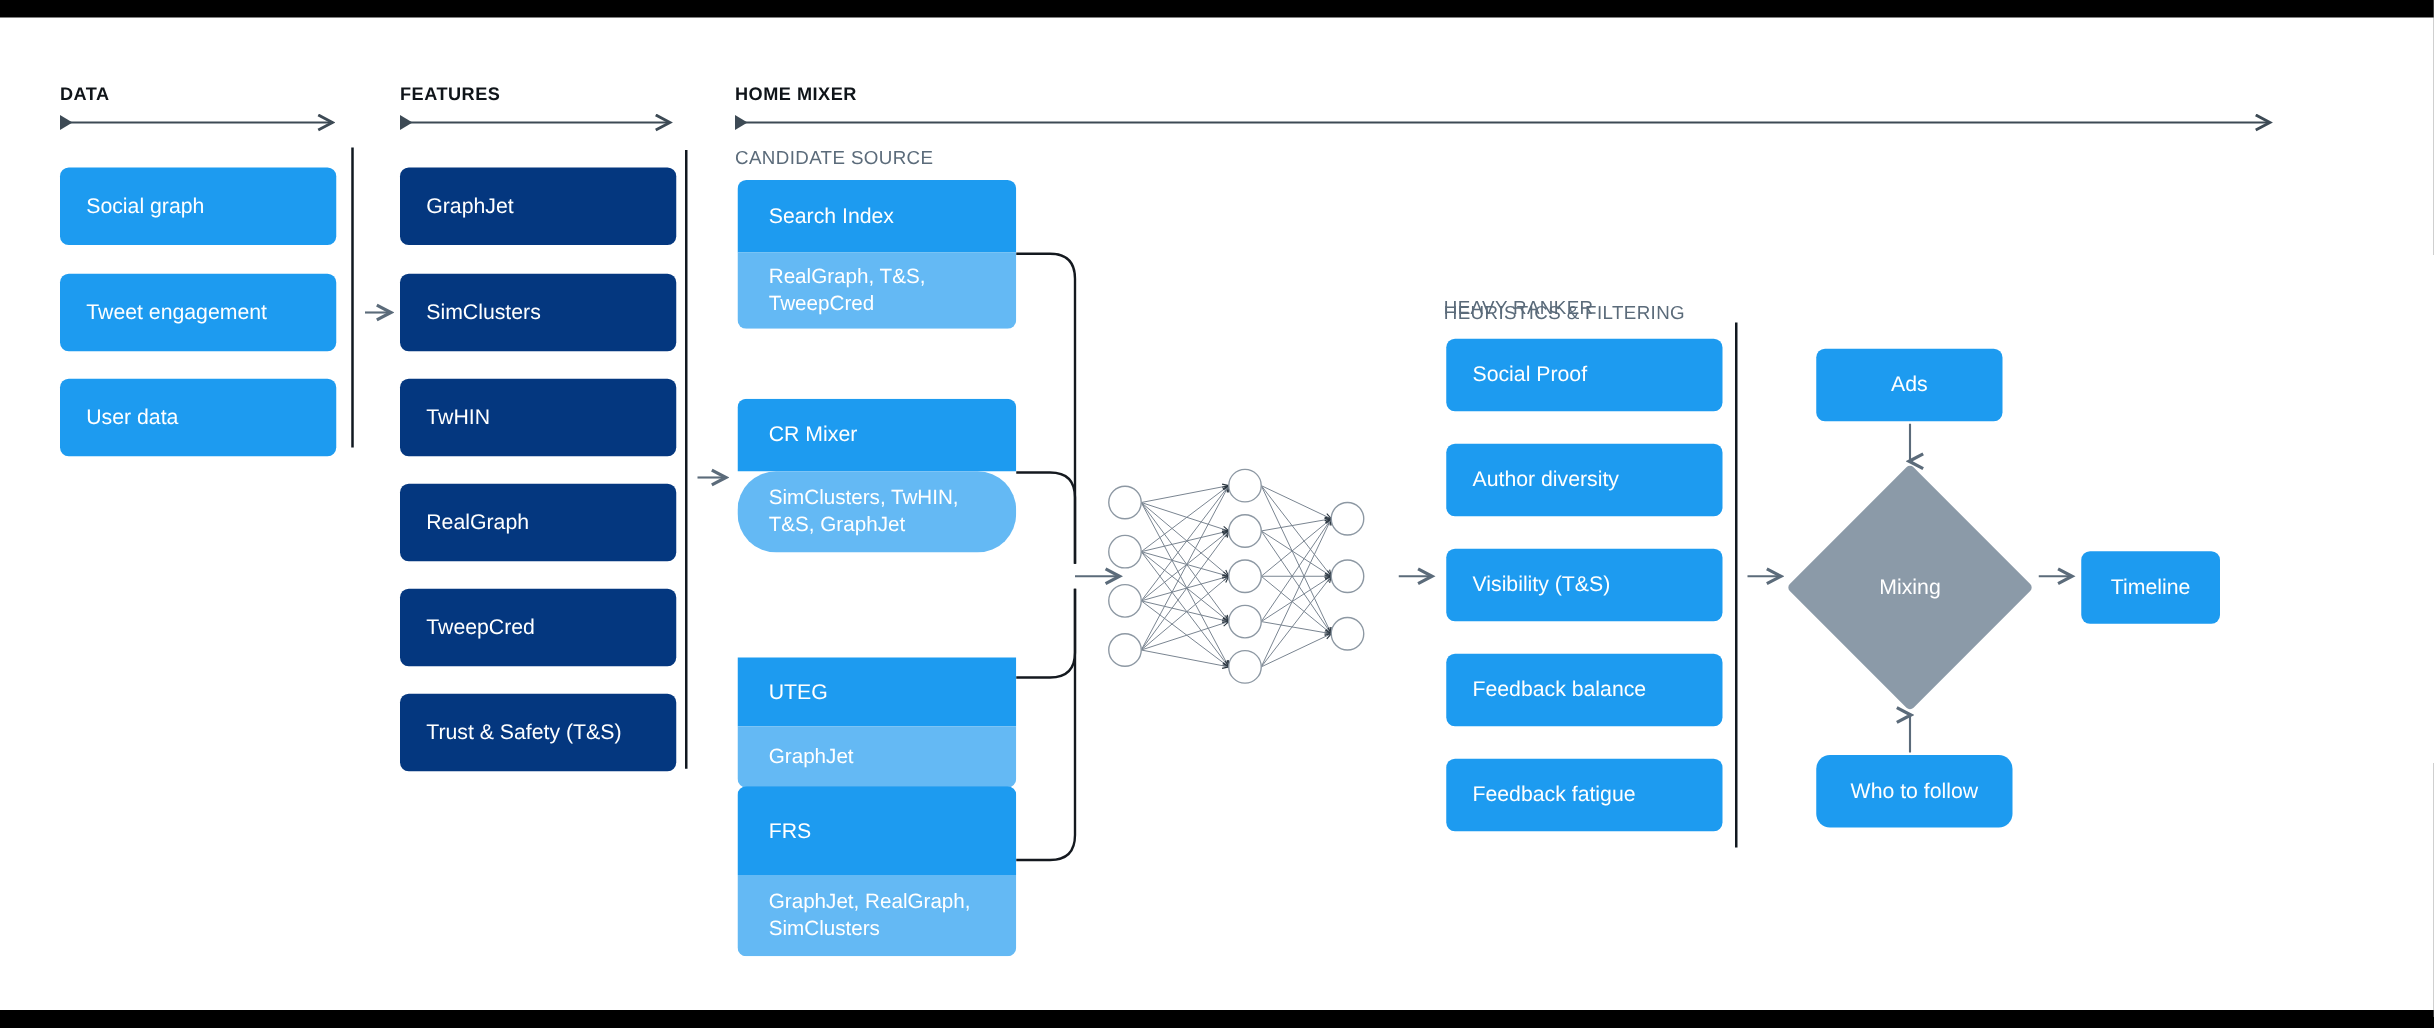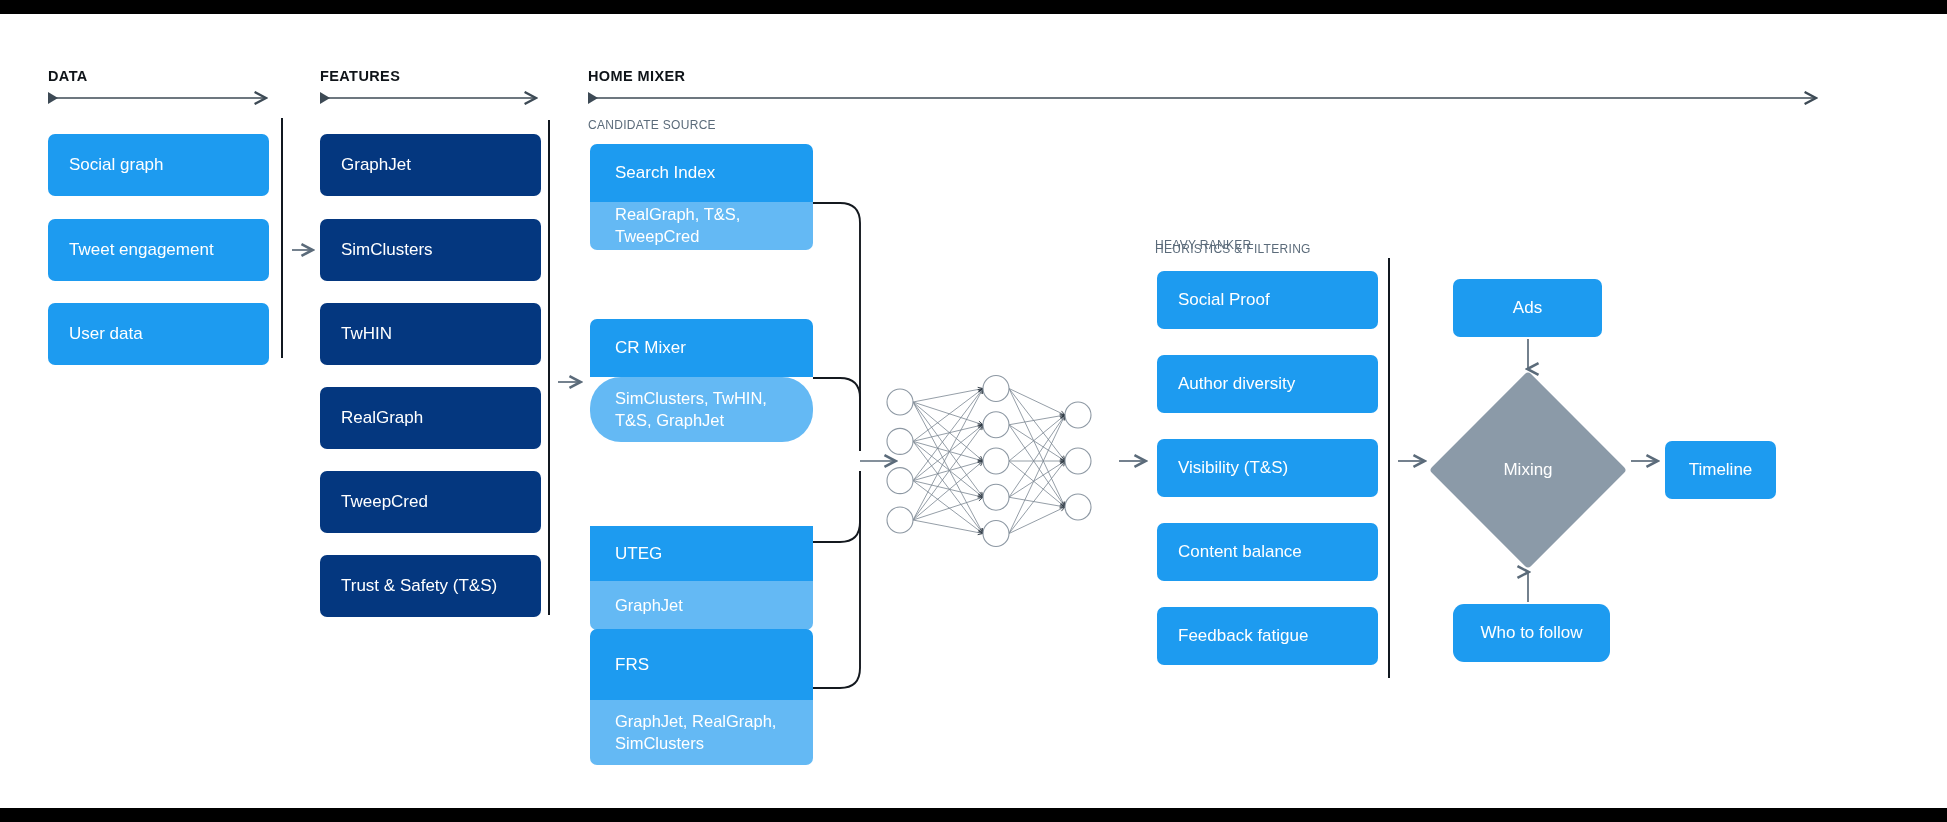--- a/index.html
+++ b/index.html
@@ -16,21 +16,21 @@
     overflow:hidden;
   }
   .abs{position:absolute;}
 
   
   .sec-title{
     font-size:14.5px;font-weight:bold;color:#0f1419;
     letter-spacing:.4px;white-space:nowrap;
   }
   .sub-title{
-    font-size:12px;font-weight:400;color:#5b6b7a;
+    font-size:15px;font-weight:400;color:#5b6b7a;
     letter-spacing:.3px;white-space:nowrap;
   }
 
   
   .box{
     border-radius:7px;
     display:flex;align-items:center;
     color:#ffffff;
     font-size:17px;
     box-sizing:border-box;
@@ -123,21 +123,21 @@
   </div>
   <div class="abs box navy" style="left:320px;top:457px;width:221px;height:62px;">
     <span>TweepCred</span>
   </div>
   <div class="abs box navy" style="left:320px;top:541px;width:221px;height:62px;">
     <span>Trust &amp; Safety (T&amp;S)</span>
   </div>
 
   <div class="cs-card" style="left:590px;top:130px;">
     <div class="cs-head" style="height:58px;">Search Index</div>
-    <div class="cs-body" style="height:48px;">RealGraph, T&amp;S, TweepCred</div>
+    <div class="cs-body" style="height:61px;">RealGraph, T&amp;S, TweepCred</div>
   </div>
 
   <div class="cs-card" style="left:590px;top:305px;">
     <div class="cs-head" style="height:58px;">CR Mixer</div>
     <div class="cs-body" style="height:65px;border-radius:31px;">SimClusters, TwHIN, T&amp;S, GraphJet</div>
   </div>
 
   <div class="cs-card" style="left:590px;top:476px;">
     <div class="cs-head" style="height:55px;margin-top:36px;">UTEG</div>
     <div class="cs-body" style="height:49px;">GraphJet</div>
@@ -151,21 +151,21 @@
   <div class="abs box blue" style="left:1157px;top:257px;width:221px;height:58px;">
     <span>Social Proof</span>
   </div>
   <div class="abs box blue" style="left:1157px;top:341px;width:221px;height:58px;">
     <span>Author diversity</span>
   </div>
   <div class="abs box blue" style="left:1157px;top:425px;width:221px;height:58px;">
     <span>Visibility (T&amp;S)</span>
   </div>
   <div class="abs box blue" style="left:1157px;top:509px;width:221px;height:58px;">
-    <span>Content balance</span>
+    <span>Feedback balance</span>
   </div>
   <div class="abs box blue" style="left:1157px;top:593px;width:221px;height:58px;">
     <span>Feedback fatigue</span>
   </div>
 
   <div class="abs box blue center" style="left:1453px;top:265px;width:149px;height:58px;">
     <span>Ads</span>
   </div>
 
   <div class="diamond-wrap" style="left:1429px;top:357px;width:198px;height:198px;">

